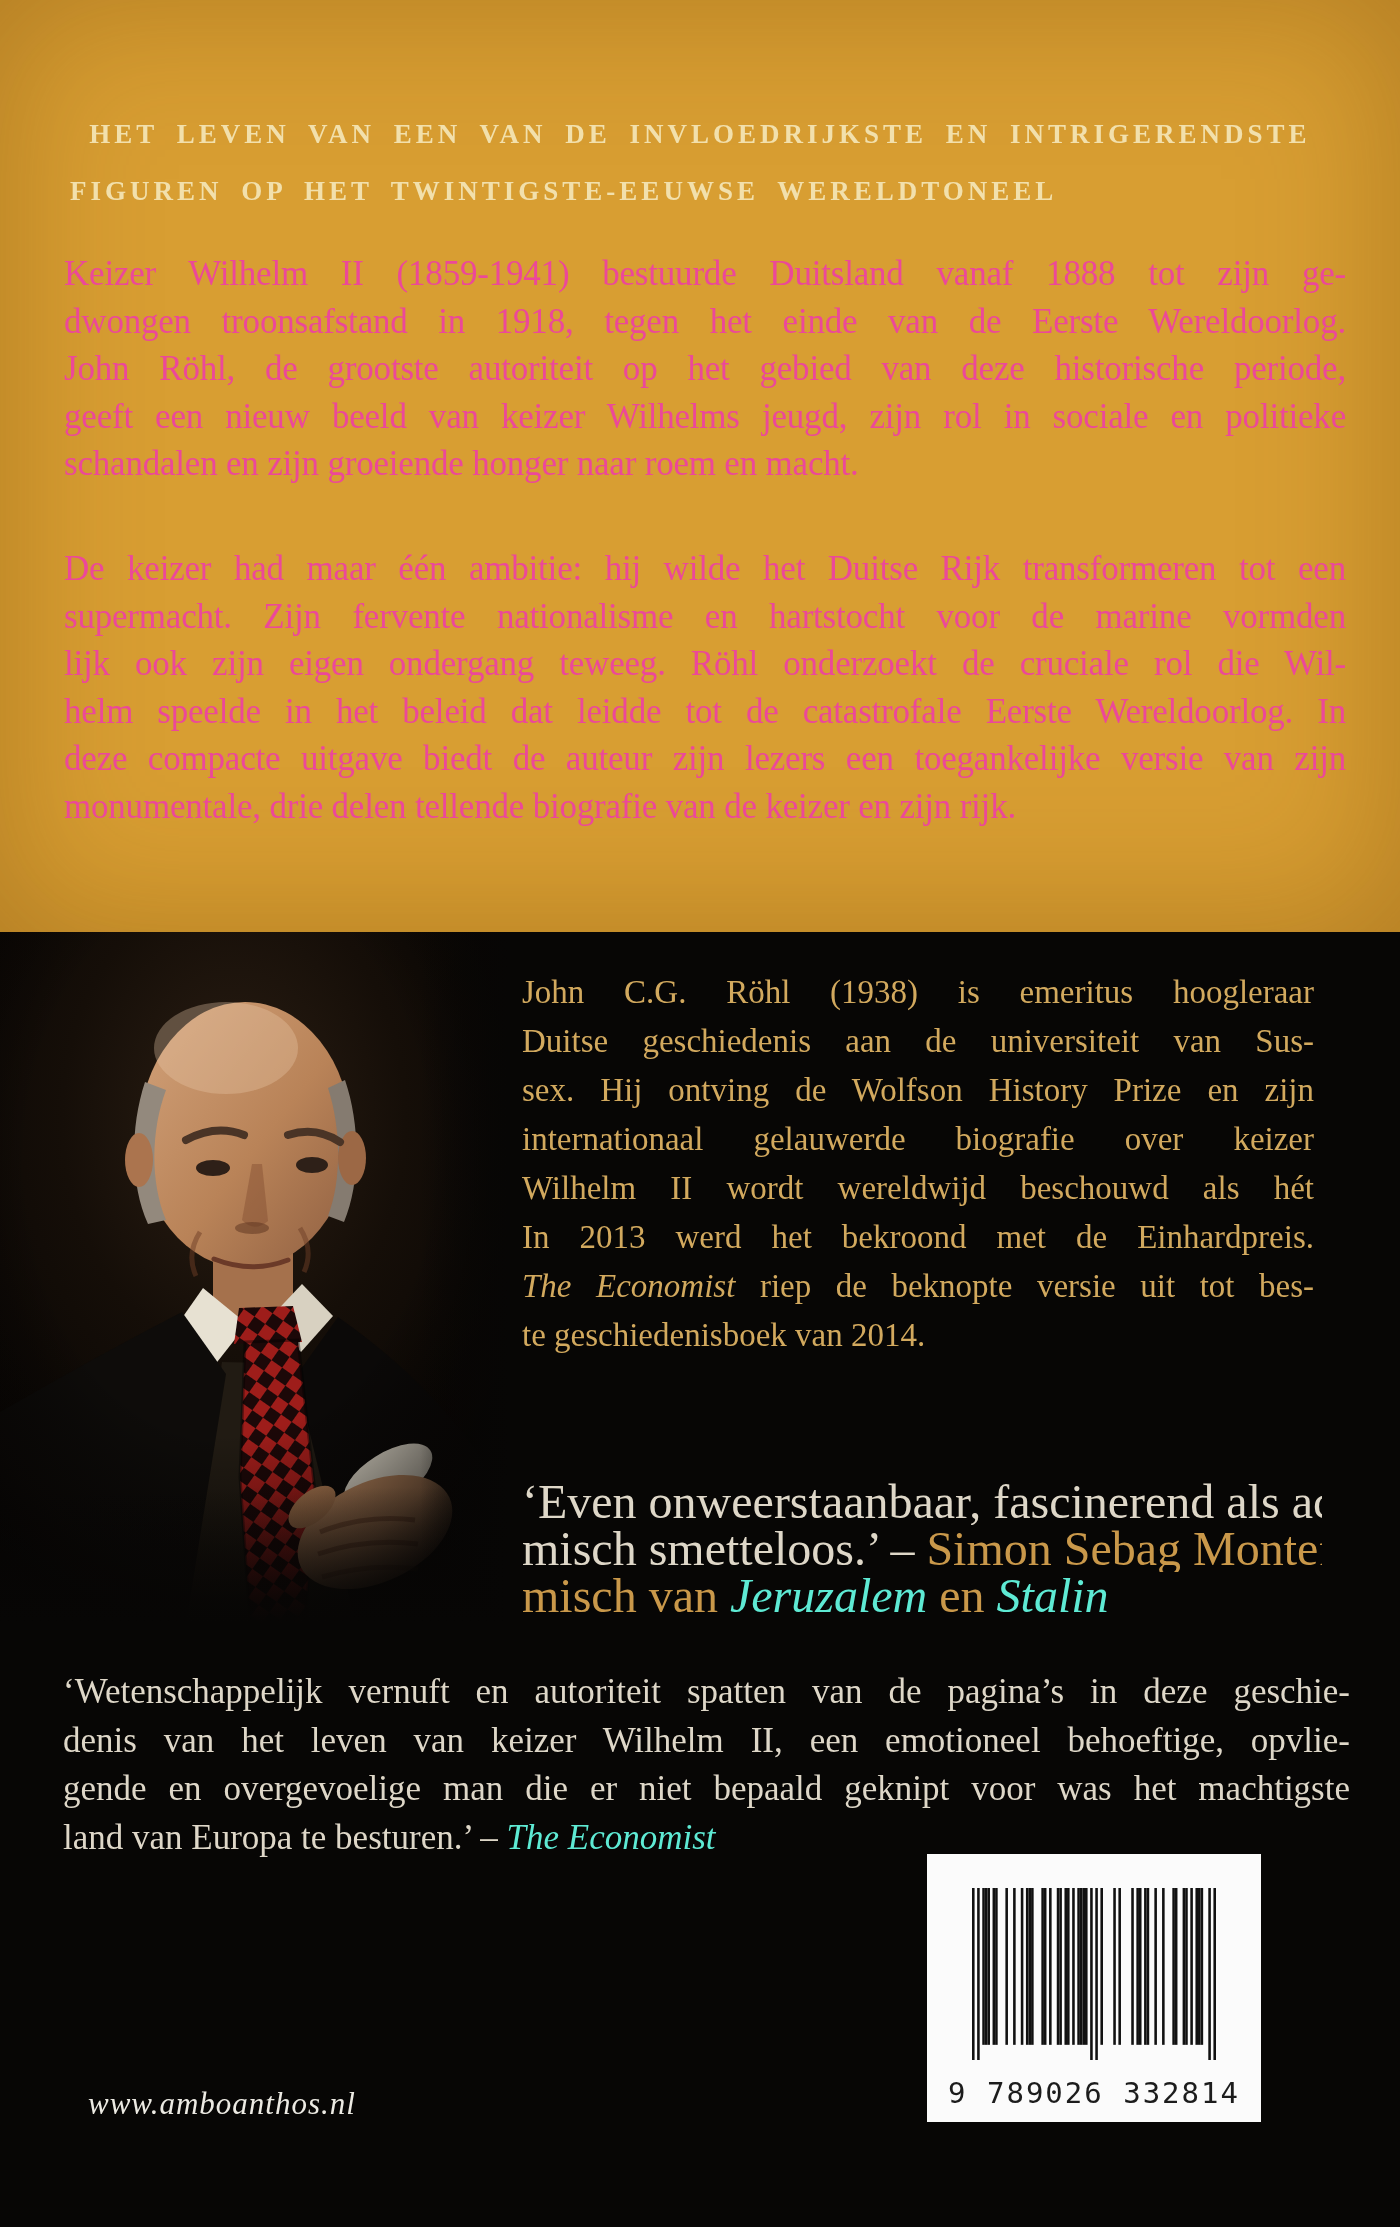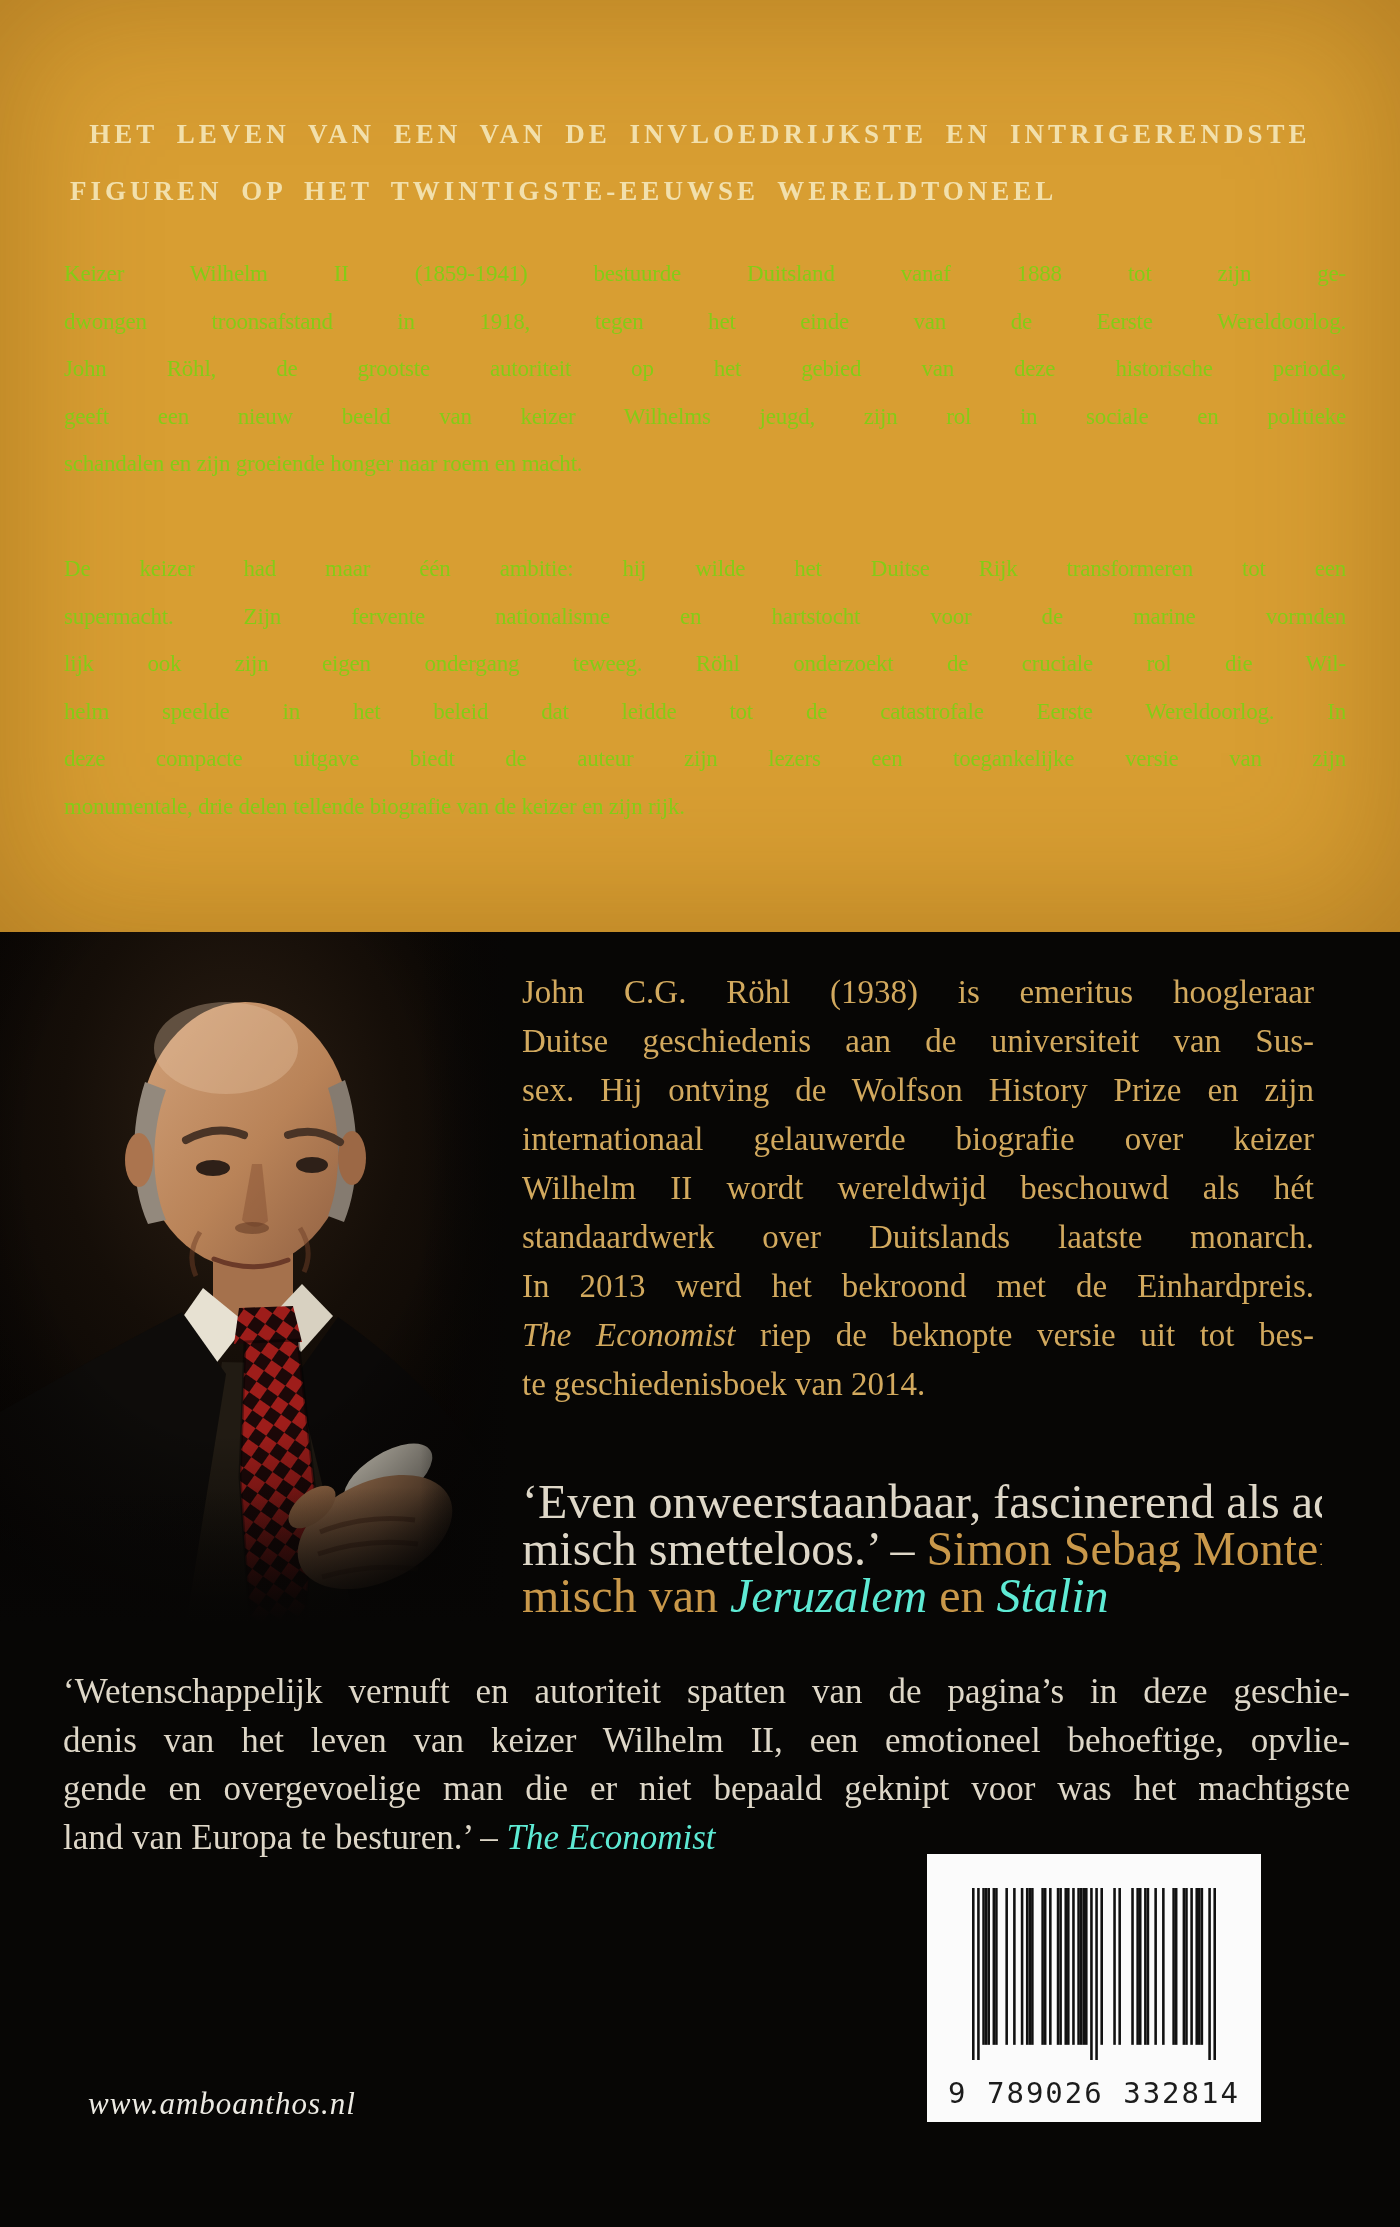--- a/index.html
+++ b/index.html
@@ -16,21 +16,21 @@
     box-shadow:inset 0 0 150px rgba(104,60,6,.35);
   }
   .tagline{
     position:absolute;top:106px;left:70px;width:1260px;
     color:#f2e0ac;font-size:27px;font-weight:bold;
     letter-spacing:4px;word-spacing:8px;line-height:57px;
   }
   .tagline .tline{text-align:center;text-align-last:center;}
   .para{
     position:absolute;left:64px;width:1282px;
-    color:#84cc16;font-size:23px;line-height:47.6px;letter-spacing:-0.2px;
+    color:#ec4899;font-size:35px;line-height:47.6px;letter-spacing:-0.2px;
   }
   .para-1{top:250px;}
   .para-2{top:545px;}
   
   .tline{
     white-space:nowrap;overflow:hidden;
     text-align:justify;text-align-last:justify;
   }
   .tline.last{text-align-last:left;}
   
@@ -180,21 +180,20 @@
       <rect x="420" y="0" width="88" height="692" fill="url(#pfader)"></rect>
     </svg>
   </div>
 
   <div class="bio">
       <div class="tline"><span>John C.G. Röhl (1938) is emeritus hoogleraar</span></div>
       <div class="tline"><span>Duitse geschiedenis aan de universiteit van Sus-</span></div>
       <div class="tline"><span>sex. Hij ontving de Wolfson History Prize en zijn</span></div>
       <div class="tline"><span>internationaal gelauwerde biografie over keizer</span></div>
       <div class="tline"><span>Wilhelm II wordt wereldwijd beschouwd als hét</span></div>
-      <div class="tline"><span>standaardwerk over Duitslands laatste monarch.</span></div>
       <div class="tline"><span>In 2013 werd het bekroond met de Einhardpreis.</span></div>
       <div class="tline"><span class="i">The Economist</span><span> riep de beknopte versie uit tot bes-</span></div>
       <div class="tline last"><span>te geschiedenisboek van 2014.</span></div>
     </div>
 
   <div class="quote-montefiore">
       <div class="tline"><span>‘Even onweerstaanbaar, fascinerend als acade-</span></div>
       <div class="tline"><span>misch smetteloos.’ – </span><span class="g">Simon Sebag Montefiore,</span></div>
       <div class="tline last"><span class="g">misch van </span><span class="gi">Jeruzalem</span><span class="g"> en </span><span class="gi">Stalin</span></div>
     </div>

